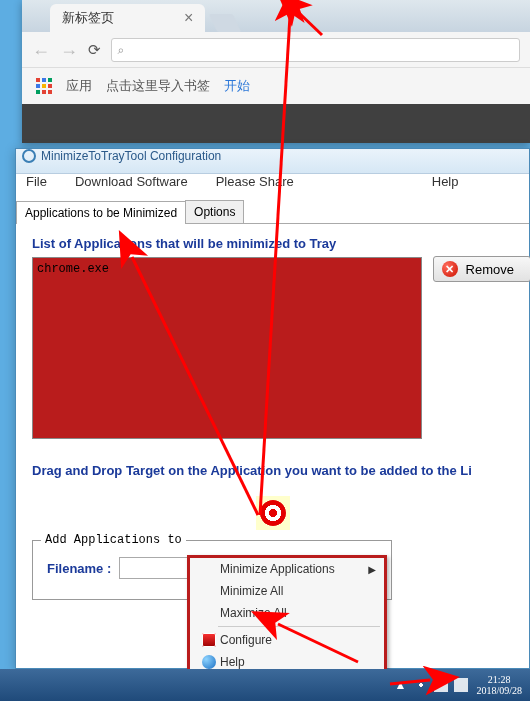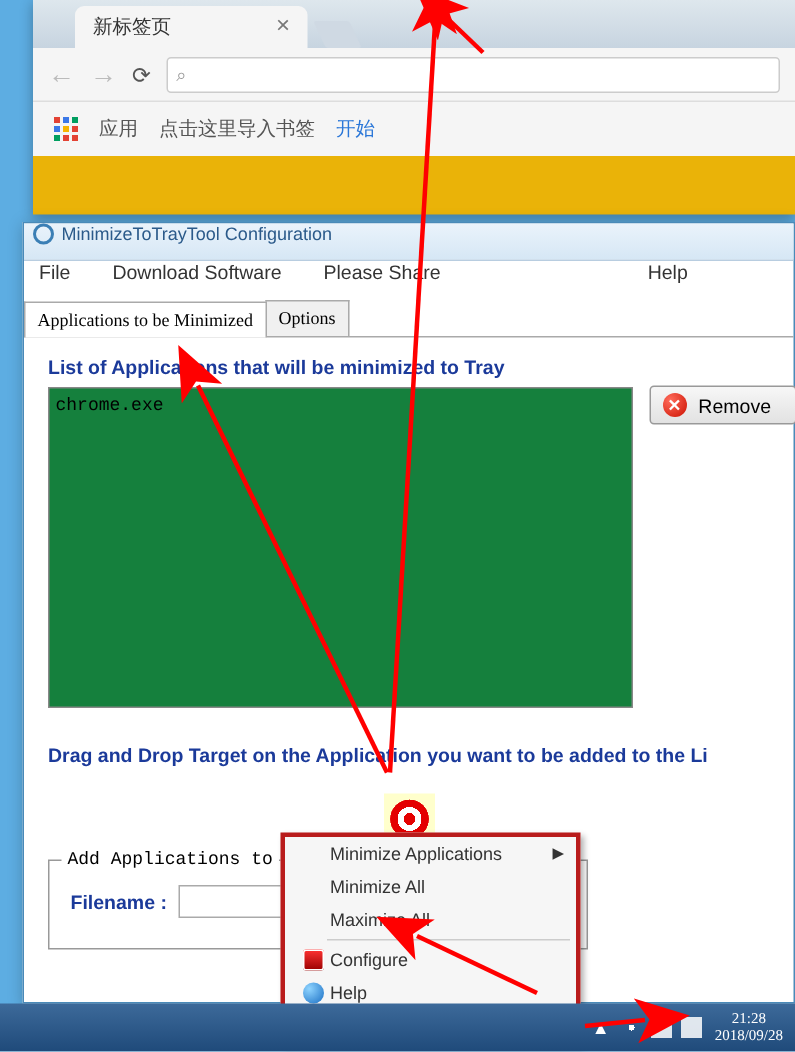--- a/index.html
+++ b/index.html
@@ -1,19 +1,19 @@
 <!DOCTYPE html>
 <html><head>
 <meta charset="utf-8">
 <style>
 * { box-sizing: border-box; margin: 0; padding: 0; }
 body { width: 530px; height: 701px; background: #5dade2; font-family: Tahoma, "Microsoft YaHei", Arial, sans-serif; font-size: 12px; overflow: hidden; position: relative; }
 
 
-.chrome-window { position: absolute; top: 0; left: 22px; right: 0; height: 143px; background: #eab308; box-shadow: 0 2px 8px rgba(0,0,0,0.3); }
+.chrome-window { position: absolute; top: 0; left: 22px; right: 0; height: 143px; background: #404040; box-shadow: 0 2px 8px rgba(0,0,0,0.3); }
 .chrome-tabbar { height: 32px; background: linear-gradient(#dee7ed,#c7d4e0); display: flex; align-items: flex-end; padding-left: 28px; padding-top: 8px; }
 .chrome-tab { background: #f5f5f5; border-radius: 6px 6px 0 0; height: 28px; padding: 0 12px; display: flex; align-items: center; gap: 70px; position: relative; font-size: 13px; color: #333; }
 .chrome-tab .close-x { color: #777; font-size: 16px; cursor: pointer; }
 .new-tab-area { width: 24px; height: 18px; background: #cfd9e3; margin-left: 8px; transform: skewX(25deg); border-radius: 2px; }
 .chrome-toolbar { height: 36px; background: #f5f5f5; border-bottom: 1px solid #ddd; display: flex; align-items: center; padding: 0 10px; gap: 10px; }
 .nav-arrow { color: #bbb; font-size: 18px; }
 .reload-icon { color: #555; font-size: 15px; }
 .omnibox { flex: 1; height: 24px; border: 1px solid #ccc; border-radius: 3px; background: #fff; display: flex; align-items: center; padding: 0 6px; color: #999; }
 .chrome-bookbar { height: 36px; background: #f5f5f5; display: flex; align-items: center; padding: 0 14px; gap: 14px; font-size: 13px; color: #555; }
 .apps-icon { width: 16px; height: 16px; display: grid; grid-template-columns: repeat(3,4px); grid-template-rows: repeat(3,4px); gap: 2px; }
@@ -23,26 +23,26 @@
 .apps-icon span:nth-child(5){background:#f7b500;}
 .link-blue { color: #2b77d8; }
 
 
 .config-window { position: absolute; top: 148px; left: 15px; right: 0; bottom: 32px; background: #fff; border: 1px solid #4a8ab8; box-shadow: 0 2px 10px rgba(0,0,0,0.25); }
 .titlebar { height: 25px; background: linear-gradient(#eaf3fb,#d6e7f5); border-bottom: 1px solid #b8cde0; display: flex; align-items: flex-start; padding: 0 6px; gap: 5px; color: #2b5a8a; font-size: 12px; }
 .tb-icon { width: 14px; height: 14px; border: 2px solid #3b7fb5; border-radius: 50%; display: inline-block; position: relative; }
 .menubar { height: 24px; display: flex; align-items: flex-start; padding: 0 10px; gap: 28px; font-size: 13px; color: #333; }
 .menubar span:last-child { margin-left: 110px; }
 .tabstrip { display: flex; border-bottom: 1px solid #aaa; margin-top: 2px; }
-.tab { padding: 4px 8px; border: 1px solid #aaa; border-bottom: none; font-family: Liberation Serif, serif; font-size: 12px; background: #fff; margin-right: -1px; }
+.tab { padding: 4px 8px; border: 1px solid #aaa; border-bottom: none; font-family: Liberation Sans, sans-serif; font-size: 12px; background: #fff; margin-right: -1px; }
 .tab.active { background: #fff; position: relative; top: 1px; }
 .tab.inactive { background: #f0f0f0; }
 .content { padding: 12px 16px; height: calc(100% - 52px); position: relative; }
 .section-head { color: #1b3a9a; font-weight: bold; font-size: 13px; margin-bottom: 6px; }
-.listbox { width: 390px; height: 214px; border: 1px solid #888; background: #15803d; font-family: "Courier New", monospace; font-size: 12px; padding: 4px; }
+.listbox { width: 390px; height: 182px; border: 1px solid #888; background: #b91c1c; font-family: "Courier New", monospace; font-size: 12px; padding: 4px; }
 .remove-btn { position: absolute; right: -2px; top: 32px; height: 26px; padding: 0 16px 0 8px; background: linear-gradient(#f7f7f7,#e2e2e2); border: 1px solid #999; border-radius: 3px; display: flex; align-items: center; gap: 8px; font-size: 13px; }
 .red-circle { width: 16px; height: 16px; border-radius: 50%; background: radial-gradient(circle at 30% 30%, #ff6b5b, #cc1100); display: flex; align-items: center; justify-content: center; color: #fff; font-size: 11px; font-weight: bold; }
 .drag-head { color: #1b3a9a; font-weight: bold; font-size: 13px; margin-top: 24px; }
 .target-box { width: 34px; height: 34px; background: #ffffcc; border: none; margin: 18px auto 10px; display: flex; align-items: center; justify-content: center; position: relative; }
 .bullseye { width: 26px; height: 26px; border-radius: 50%; background: radial-gradient(circle, #e40000 0 4px, #fff 4px 8px, #e40000 8px 13px, transparent 13px); }
 .group-box { border: 1px solid #999; margin-top: 4px; padding: 16px 14px 20px; width: 360px; position: relative; }
 .group-title { position: absolute; top: -8px; left: 8px; background: #fff; padding: 0 4px; font-family: "Courier New", monospace; font-size: 12px; }
 .filename-row { display: flex; align-items: center; gap: 8px; color: #1b3a9a; font-weight: bold; font-size: 13px; }
 .filename-input { flex: 1; height: 22px; border: 1px solid #aaa; max-width: 180px; }
 

